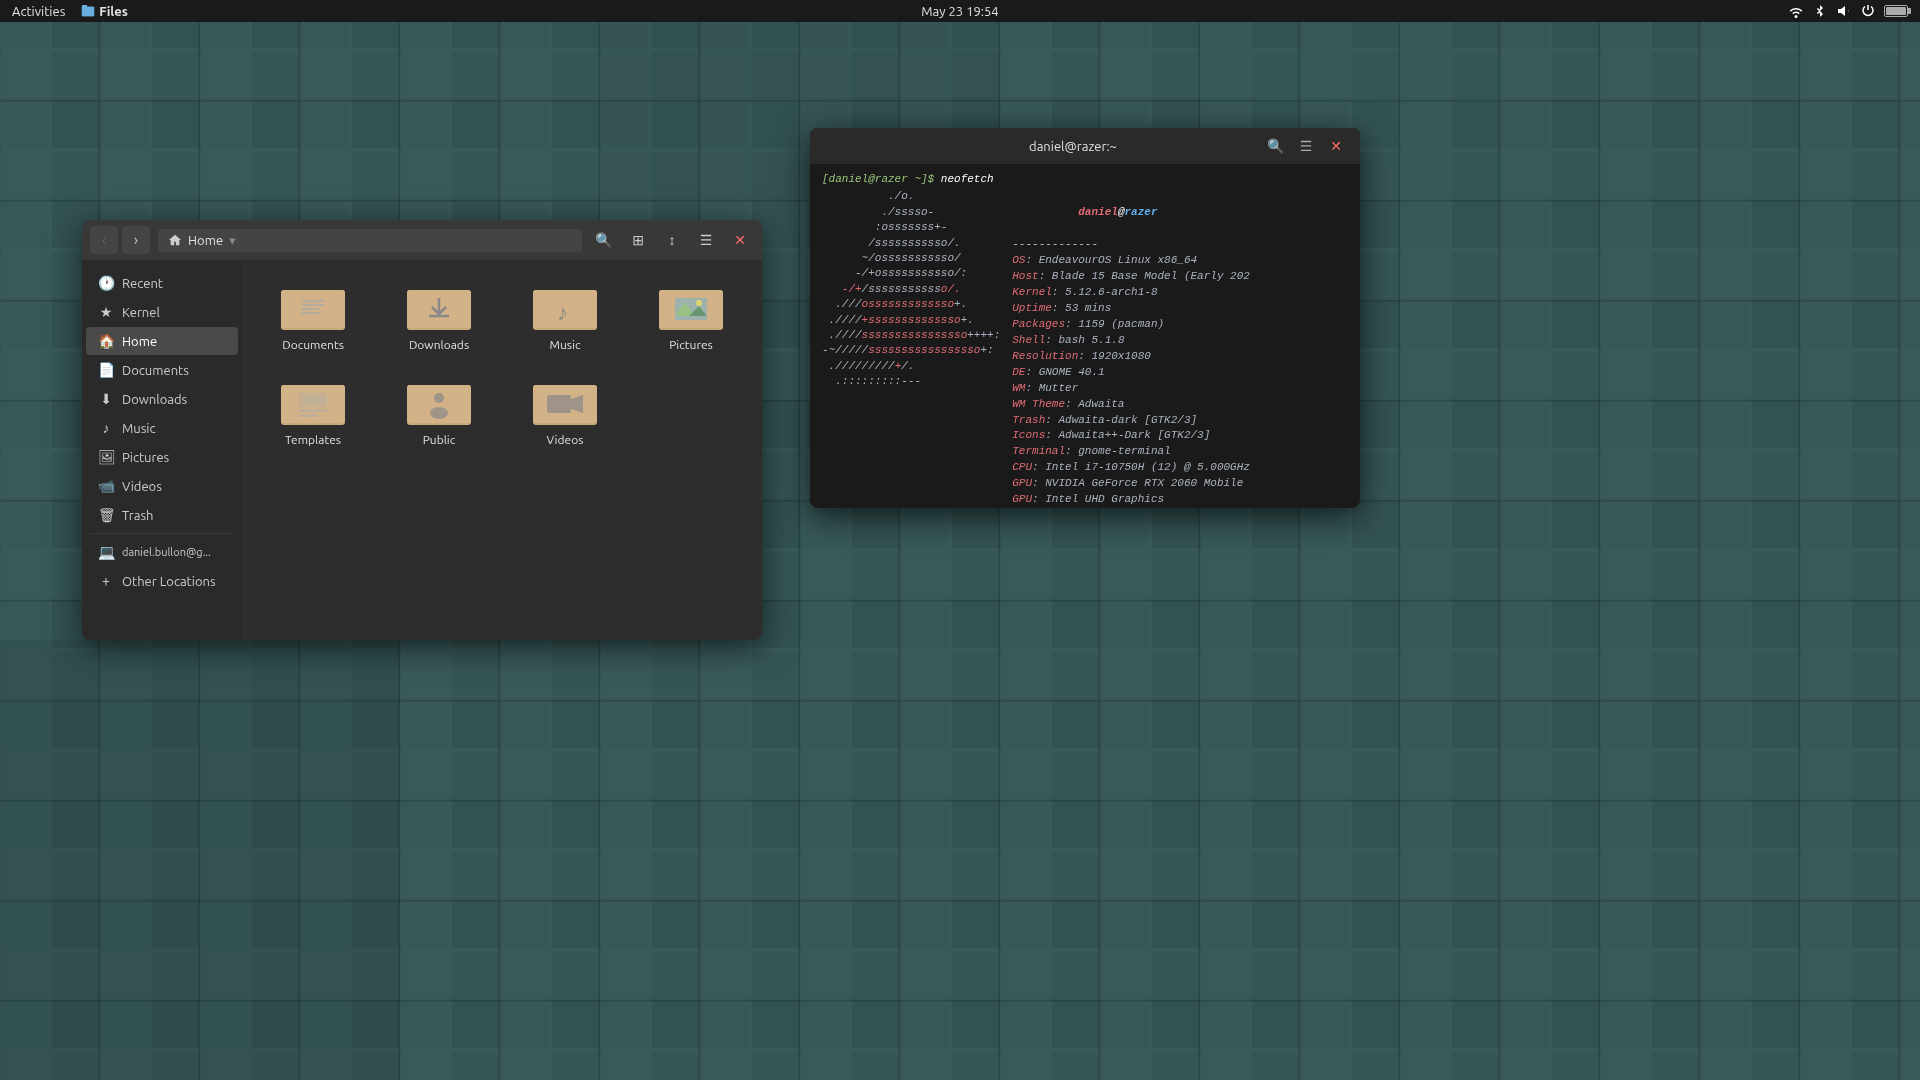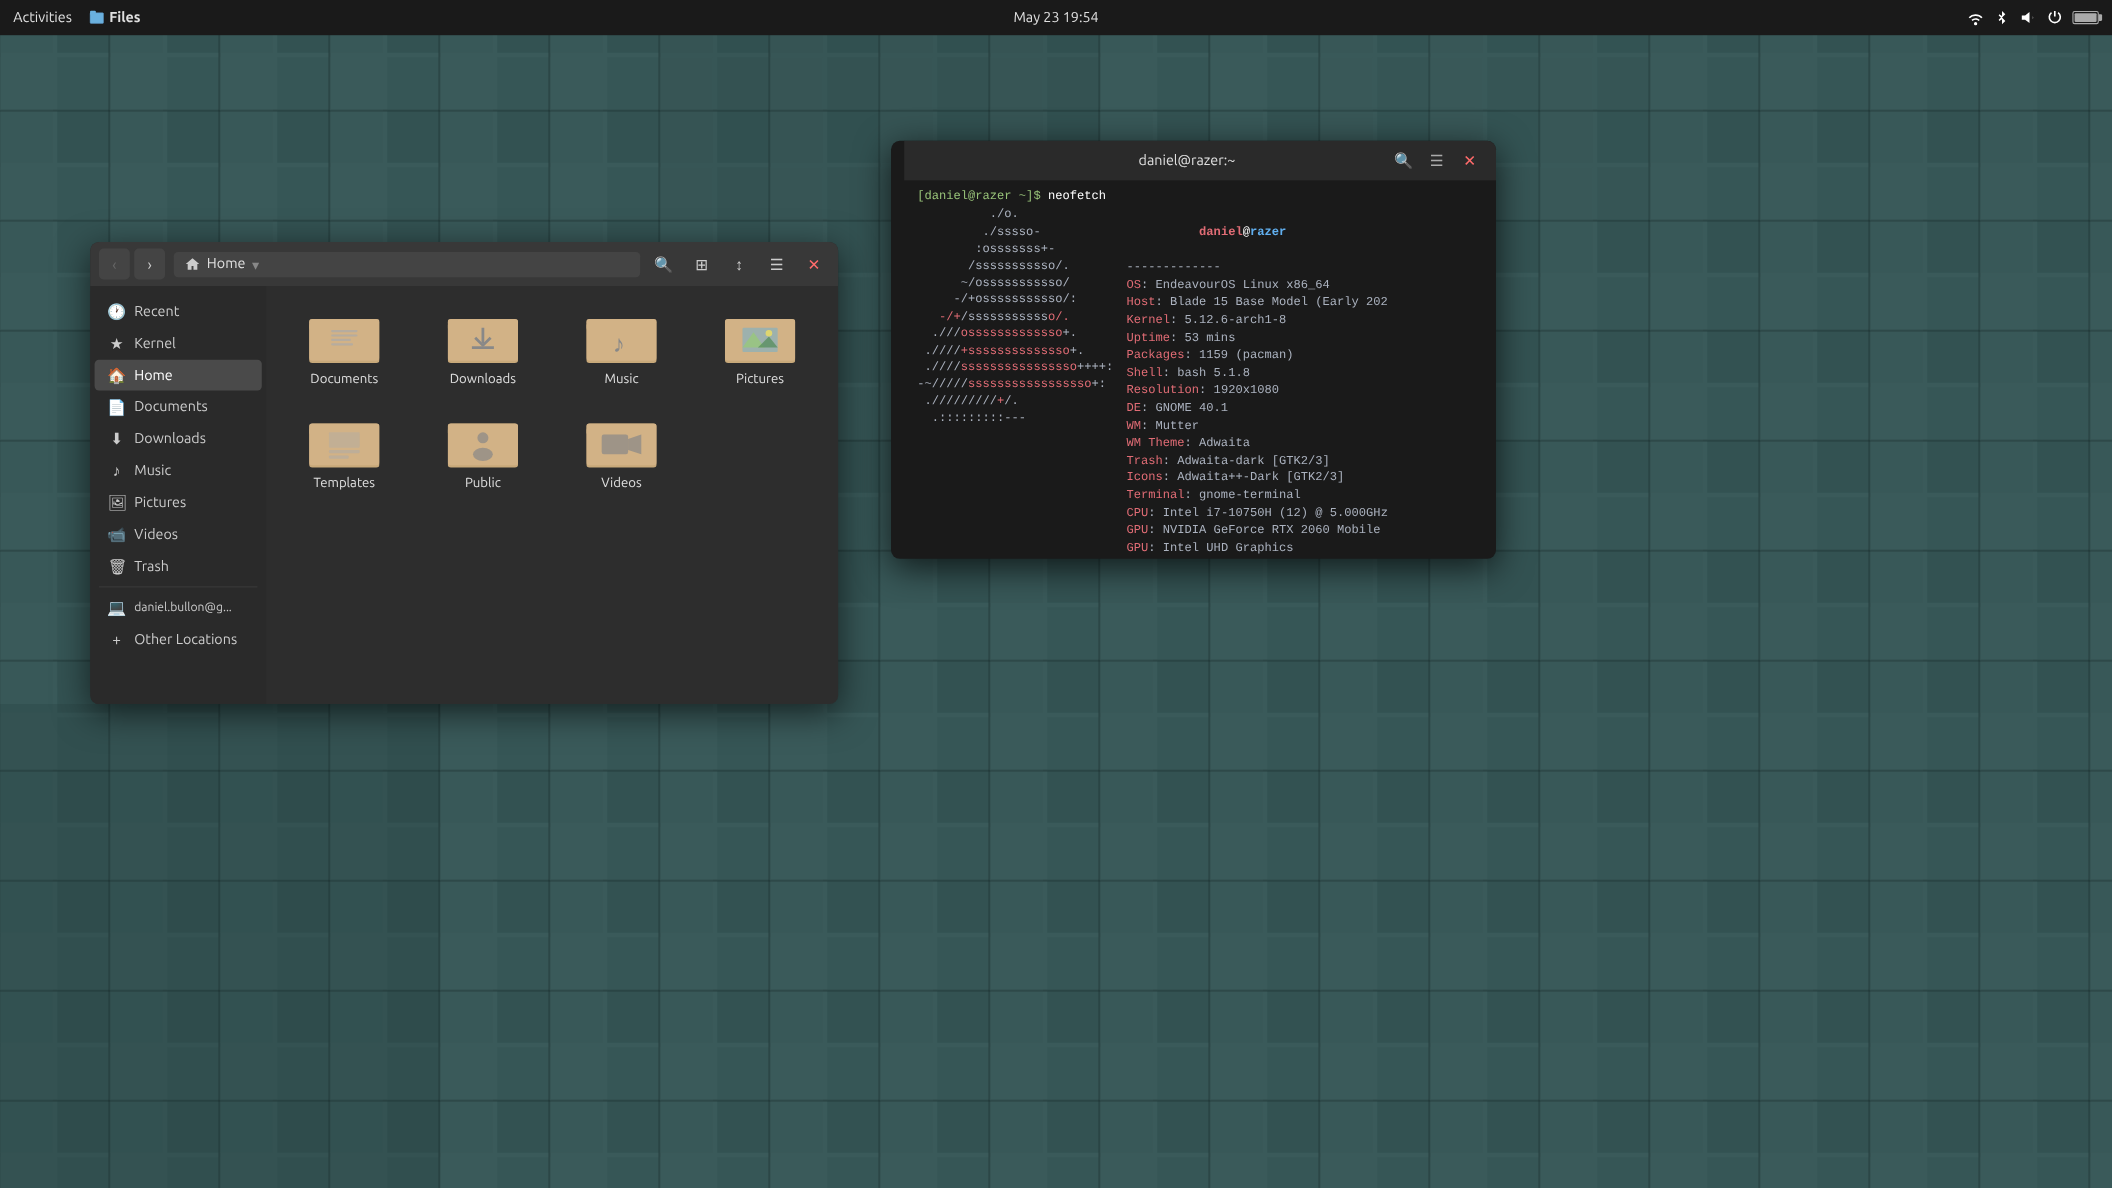--- a/index.html
+++ b/index.html
@@ -20,21 +20,21 @@
       background-image:
         repeating-linear-gradient(0deg, transparent, transparent 98px, rgba(0,0,0,0.15) 98px, rgba(0,0,0,0.15) 100px),
         repeating-linear-gradient(90deg, transparent, transparent 98px, rgba(0,0,0,0.15) 98px, rgba(0,0,0,0.15) 100px);
       background-size: 100px 100px;
     }
 
     
     .topbar {
       position: absolute;
       top: 0; left: 0; right: 0;
-      height: 32px;
+      height: 22px;
       background: #1a1a1a;
       display: flex;
       align-items: center;
       justify-content: space-between;
       padding: 0 12px;
       z-index: 1000;
       color: #e0e0e0;
       font-size: 13px;
     }
     .topbar-left { display: flex; align-items: center; gap: 16px; }
@@ -175,21 +175,20 @@
       top: 128px;
       left: 810px;
       width: 550px;
       height: 380px;
       background: #1a1a1a;
       border-radius: 8px;
       box-shadow: 0 8px 32px rgba(0,0,0,0.7);
       display: flex;
       flex-direction: column;
       overflow: hidden;
-      padding-left: 12px;
     }
 
     .terminal-titlebar {
       height: 36px;
       background: #2a2a2a;
       display: flex;
       align-items: center;
       justify-content: space-between;
       padding: 0 12px;
       flex-shrink: 0;
@@ -229,21 +228,21 @@
     .nf-red { color: #e06c75; }
     .nf-white { color: #abb2bf; }
     .nf-user { color: #e06c75; font-weight: bold; }
     .nf-at { color: #ffffff; }
     .nf-host { color: #61afef; font-weight: bold; }
     .nf-key { color: #e06c75; }
     .nf-val { color: #abb2bf; }
     .nf-prompt { color: #98c379; }
     .nf-cmd { color: #ffffff; }
 
-    .terminal-line { white-space: pre; }
+    .terminal-line { white-space: pre; font-style: italic; }
 
     
     .topbar-icons { display: flex; gap: 8px; align-items: center; font-size: 13px; }
   </style>
 </head>
 <body>
 
 <div class="desktop-bg">
 
   <svg width="1920" height="1080" style="position:absolute;inset:0;opacity:0.5">

